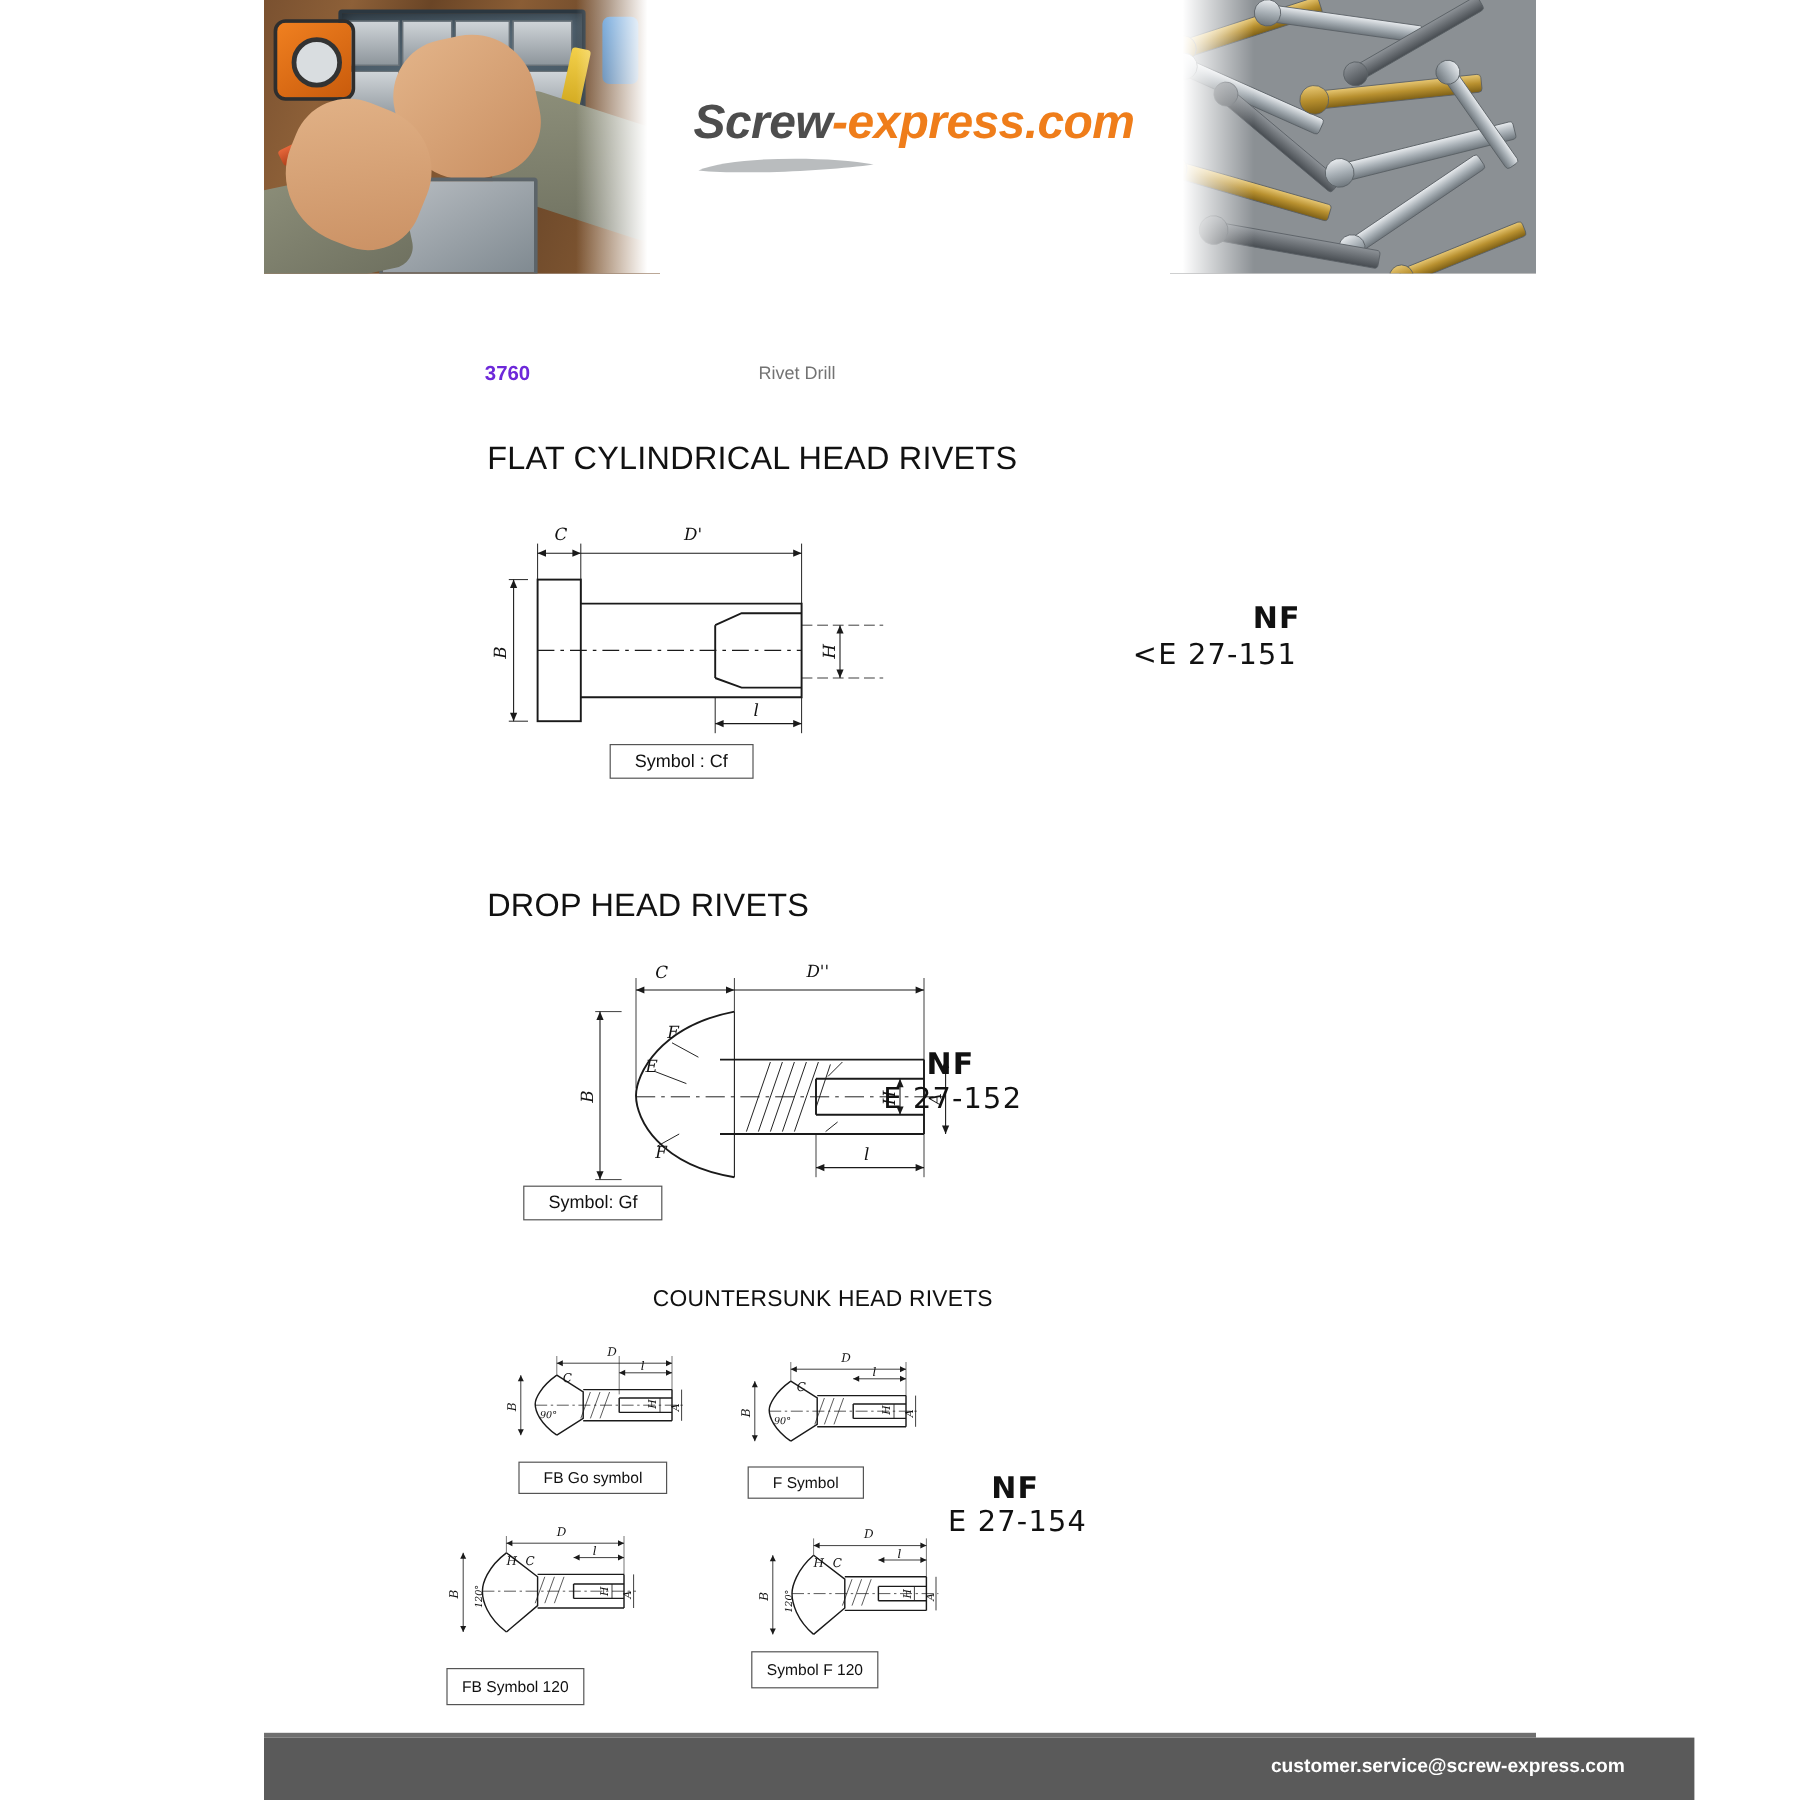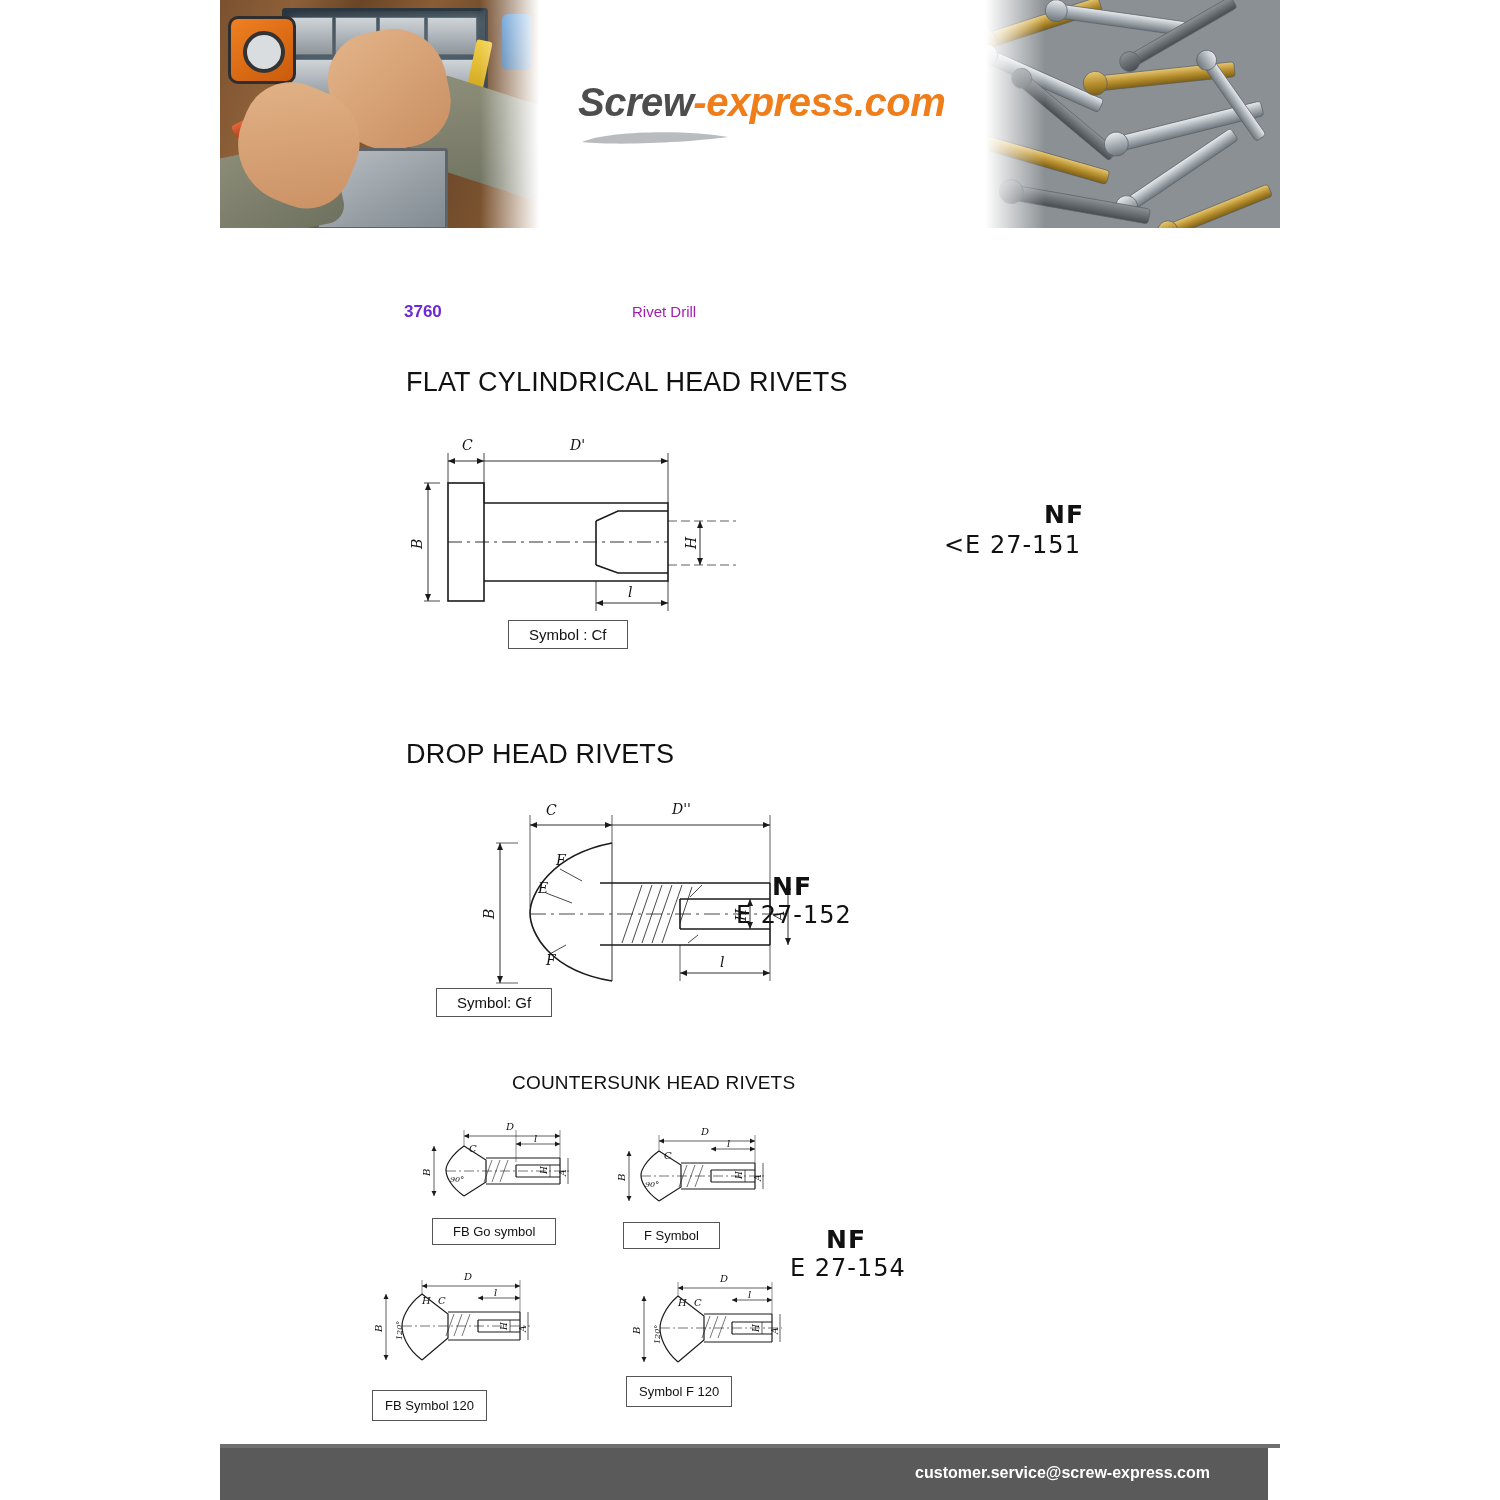--- a/index.html
+++ b/index.html
@@ -172,32 +172,33 @@
     position: absolute;
     left: 184px; top: 6px;
     font-size: 17px;
     font-weight: bold;
     color: #6d28d9;
   }
   .ref-name {
     position: absolute;
     left: 412px; top: 7px;
     font-size: 15px;
-    color: #a21caf;
+    color: #737373;
   }
 
   
   .sec-title {
     position: absolute;
     font-size: 27px;
     color: #111111;
     letter-spacing: 0.2px;
   }
   .sec-title.small {
     font-size: 19px;
+    margin-left: 32px;
   }
   #sec1-title { left: 406px; top: 367px; }
   #sec2-title { left: 406px; top: 739px; }
   #sec3-title { left: 512px; top: 1072px; }
 
   .nf-block {
     position: absolute;
     font-family: "DejaVu Sans", sans-serif;
     color: #111;
   }
@@ -230,21 +231,21 @@
 
   .fig {
     position: absolute;
   }
   .fig svg { display: block; }
 
   
   .footer {
     position: absolute;
     left: 220px; top: 1448px;
-    width: 1048px; height: 52px;
+    width: 1192px; height: 52px;
     background: #5a5a5a;
   }
   .footer-mail {
     position: absolute;
     right: 58px; top: 16px;
     color: #ffffff;
     font-size: 16px;
     font-weight: bold;
   }
   .footer-line {

